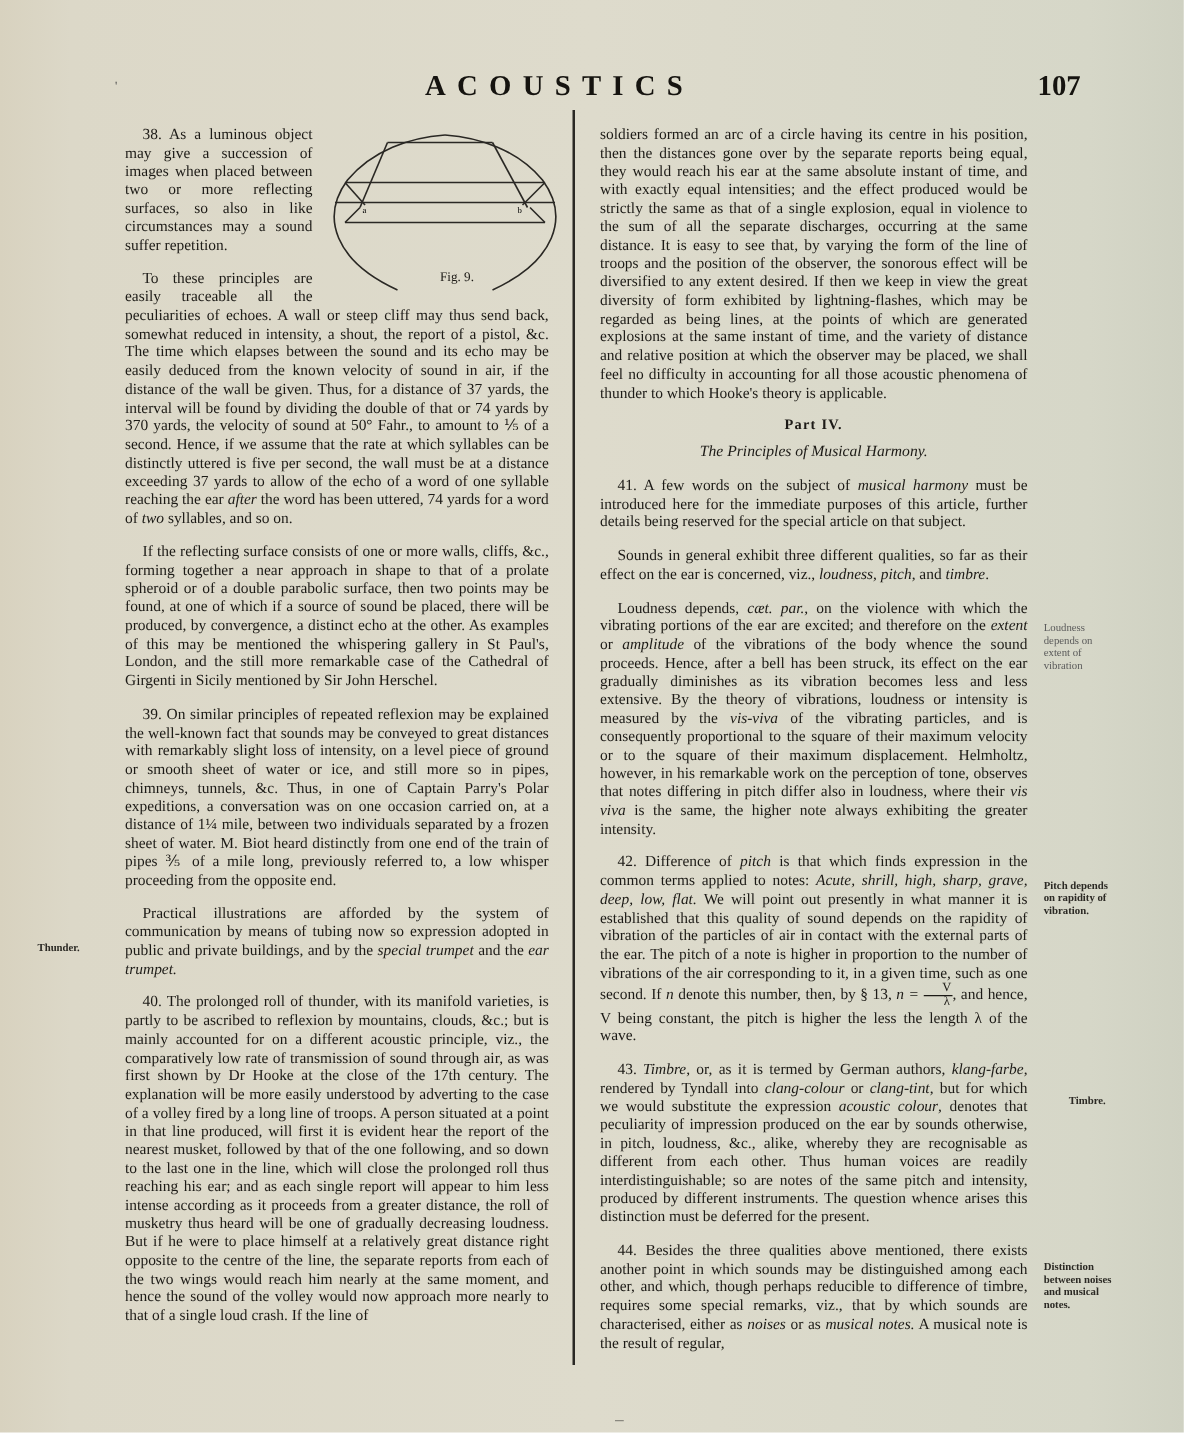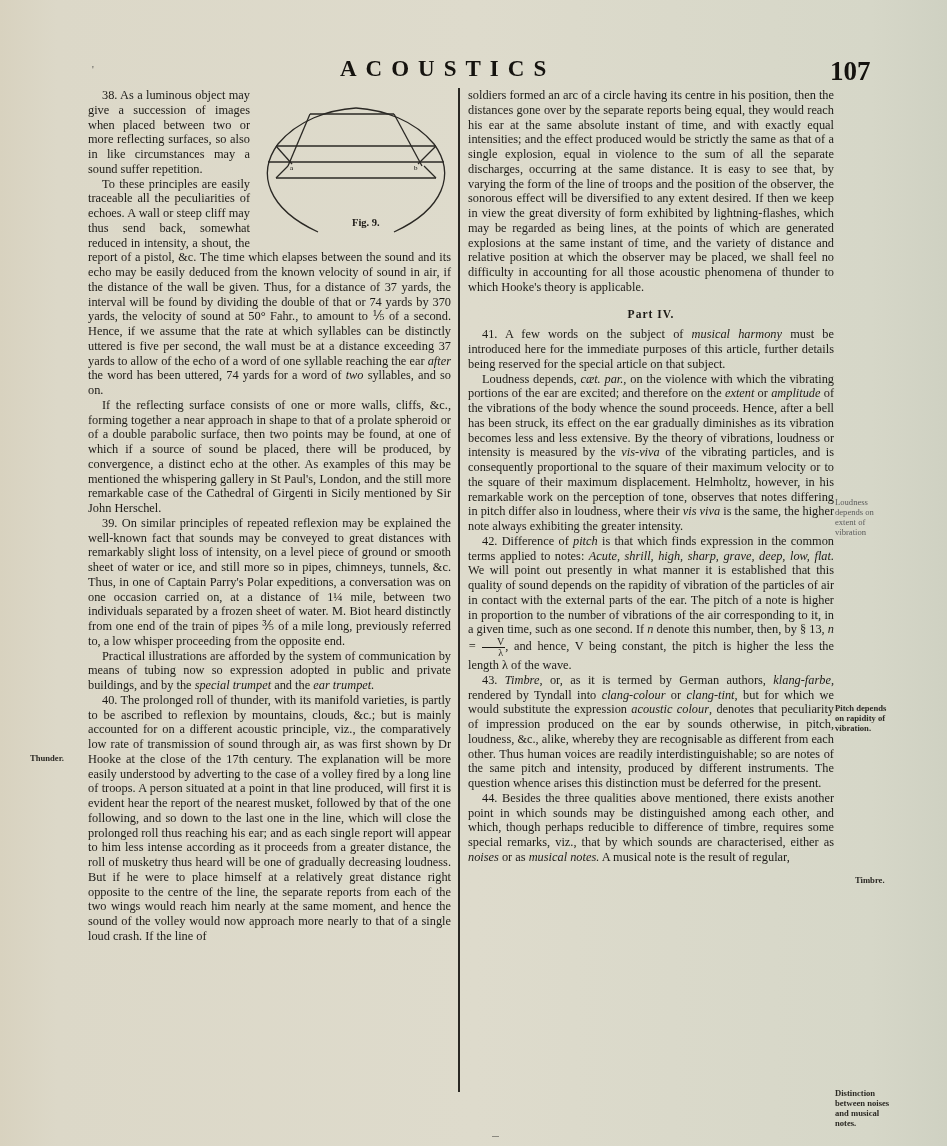--- a/index.html
+++ b/index.html
@@ -12,41 +12,41 @@
   }
   .page { position:absolute; left:0; top:0; width:947px; height:1146px; }
   .header {
     position:absolute; top:56px; left:0; width:947px; height:28px;
   }
   .running-title {
     position:absolute; left:340px; top:0; font-size:23px; letter-spacing:9px; font-weight:bold;
     color:#15130f;
   }
   .page-number {
-    position:absolute; left:830px; top:0; font-size:27px; font-weight:bold; color:#15130f;
+    position:absolute; left:830px; top:0; font-size:23px; font-weight:bold; color:#15130f;
   }
   .tick { position:absolute; left:92px; top:8px; font-size:10px; color:#444; }
 
   .col {
     position:absolute; top:88px; font-size:12.35px; line-height:14.75px; text-align:justify;
     hyphens:manual;
   }
-  .col p { margin:0; text-indent:14px; }
+  .col p { margin:12px; text-indent:14px; }
   .col p.noindent { text-indent:0; }
   .col-left { left:88px; width:363px; }
   .col-right { left:468px; width:366px; }
   .col-rule {
     position:absolute; left:458px; top:88px; width:1.5px; height:1004px; background:#2a2824;
   }
   .fig-wrap {
     float:right; width:196px; height:132px; margin:16px -3px 2px 8px; position:relative;
   }
   .fig-wrap svg { position:absolute; left:0; top:0; }
   .fig-caption {
-    position:absolute; left:94px; top:112px; font-size:10.5px; font-weight:bold;
+    position:absolute; left:94px; top:112px; font-size:10.5px; font-weight:normal;
   }
   .part-heading { text-align:center; font-size:11.5px; letter-spacing:1px; margin:12px 0 6px 0; font-weight:bold; }
   .part-sub { text-align:center; font-style:italic; font-size:12.5px; margin:0 0 6px 0; }
   i { font-style:italic; }
   .sidenote {
     position:absolute; font-size:8.6px; line-height:10px; font-weight:bold; color:#2b2924; width:56px;
   }
   .sidenote.faded { color:#5a5a5a; font-weight:normal; }
   .frac { display:inline-block; vertical-align:middle; text-align:center; font-size:10px; line-height:10px; }
   .frac .num { display:block; border-bottom:1px solid #1c1a16; padding:0 1px; }
@@ -95,26 +95,28 @@
     <p>39. On similar principles of repeated reflexion may be explained the well-known fact that sounds may be conveyed to great distances with remarkably slight loss of intensity, on a level piece of ground or smooth sheet of water or ice, and still more so in pipes, chimneys, tunnels, &amp;c. Thus, in one of Captain Parry's Polar expeditions, a conversation was on one occasion carried on, at a distance of 1¼ mile, between two individuals separated by a frozen sheet of water. M. Biot heard distinctly from one end of the train of pipes ⅗ of a mile long, previously referred to, a low whisper proceeding from the opposite end.</p>
     <p><span>Practical illustrations are afforded by the system of communication by means of tubing now so expression adopted in public and private buildings, and by the </span><i>special trumpet</i><span> and the </span><i>ear trumpet.</i></p>
     <p>40. The prolonged roll of thunder, with its manifold varieties, is partly to be ascribed to reflexion by mountains, clouds, &amp;c.; but is mainly accounted for on a different acoustic principle, viz., the comparatively low rate of transmission of sound through air, as was first shown by Dr Hooke at the close of the 17th century. The explanation will be more easily understood by adverting to the case of a volley fired by a long line of troops. A person situated at a point in that line produced, will first it is evident hear the report of the nearest musket, followed by that of the one following, and so down to the last one in the line, which will close the prolonged roll thus reaching his ear; and as each single report will appear to him less intense according as it proceeds from a greater distance, the roll of musketry thus heard will be one of gradually decreasing loudness. But if he were to place himself at a relatively great distance right opposite to the centre of the line, the separate reports from each of the two wings would reach him nearly at the same moment, and hence the sound of the volley would now approach more nearly to that of a single loud crash. If the line of</p>
   </div>
 
   <span class="sidenote" style="left:30px; top:753px;">Thunder.</span>
 
   <div class="col col-right">
     <p class="noindent">soldiers formed an arc of a circle having its centre in his position, then the distances gone over by the separate reports being equal, they would reach his ear at the same absolute instant of time, and with exactly equal intensities; and the effect produced would be strictly the same as that of a single explosion, equal in violence to the sum of all the separate discharges, occurring at the same distance. It is easy to see that, by varying the form of the line of troops and the position of the observer, the sonorous effect will be diversified to any extent desired. If then we keep in view the great diversity of form exhibited by lightning-flashes, which may be regarded as being lines, at the points of which are generated explosions at the same instant of time, and the variety of distance and relative position at which the observer may be placed, we shall feel no difficulty in accounting for all those acoustic phenomena of thunder to which Hooke's theory is applicable.</p>
     <div class="part-heading">Part IV.</div>
+    <div class="part-sub">The Principles of Musical Harmony.</div>
     <p><span>41. A few words on the subject of </span><i>musical harmony</i><span> must be introduced here for the immediate purposes of this article, further details being reserved for the special article on that subject.</span></p>
+    <p><span>Sounds in general exhibit three different qualities, so far as their effect on the ear is concerned, viz., </span><i>loudness</i>, <i>pitch</i><span>, and </span><i>timbre</i>.</p>
     <p><span>Loudness depends, </span><i>cæt. par.</i><span>, on the violence with which the vibrating portions of the ear are excited; and therefore on the </span><i>extent</i><span> or </span><i>amplitude</i><span> of the vibrations of the body whence the sound proceeds. Hence, after a bell has been struck, its effect on the ear gradually diminishes as its vibration becomes less and less extensive. By the theory of vibrations, loudness or intensity is measured by the </span><i>vis-viva</i><span> of the vibrating particles, and is consequently proportional to the square of their maximum velocity or to the square of their maximum displacement. Helmholtz, however, in his remarkable work on the perception of tone, observes that notes differing in pitch differ also in loudness, where their </span><i>vis viva</i><span> is the same, the higher note always exhibiting the greater intensity.</span></p>
     <p><span>42. Difference of </span><i>pitch</i><span> is that which finds expression in the common terms applied to notes: </span><i>Acute, shrill, high, sharp, grave, deep, low, flat.</i><span> We will point out presently in what manner it is established that this quality of sound depends on the rapidity of vibration of the particles of air in contact with the external parts of the ear. The pitch of a note is higher in proportion to the number of vibrations of the air corresponding to it, in a given time, such as one second. If </span><i>n</i><span> denote this number, then, by § 13, </span><i>n =</i> <span class="frac"><span class="num">V</span><span class="den">λ</span></span><span>, and hence, V being constant, the pitch is higher the less the length λ of the wave.</span></p>
     <p><span>43. </span><i>Timbre</i><span>, or, as it is termed by German authors, </span><i>klang-farbe</i><span>, rendered by Tyndall into </span><i>clang-colour</i><span> or </span><i>clang-tint</i><span>, but for which we would substitute the expression </span><i>acoustic colour</i><span>, denotes that peculiarity of impression produced on the ear by sounds otherwise, in pitch, loudness, &amp;c., alike, whereby they are recognisable as different from each other. Thus human voices are readily interdistinguishable; so are notes of the same pitch and intensity, produced by different instruments. The question whence arises this distinction must be deferred for the present.</span></p>
     <p><span>44. Besides the three qualities above mentioned, there exists another point in which sounds may be distinguished among each other, and which, though perhaps reducible to difference of timbre, requires some special remarks, viz., that by which sounds are characterised, either as </span><i>noises</i><span> or as </span><i>musical notes.</i><span> A musical note is the result of regular,</span></p>
   </div>
 
   <span class="sidenote faded" style="left:835px; top:497px;">Loudness depends on extent of vibration</span>
   <span class="sidenote" style="left:835px; top:703px;">Pitch depends on rapidity of vibration.</span>
   <span class="sidenote" style="left:835px; top:875px;margin-left:20px;">Timbre.</span>
-  <span class="sidenote" style="left:835px; top:1088px;">Distinction between noises and musical notes.</span>
+  <span class="sidenote" style="left:835px; top:1008px;">Distinction between noises and musical notes.</span>
 
   <div class="footer-dash"></div>
 </div>
 
 </body></html>

